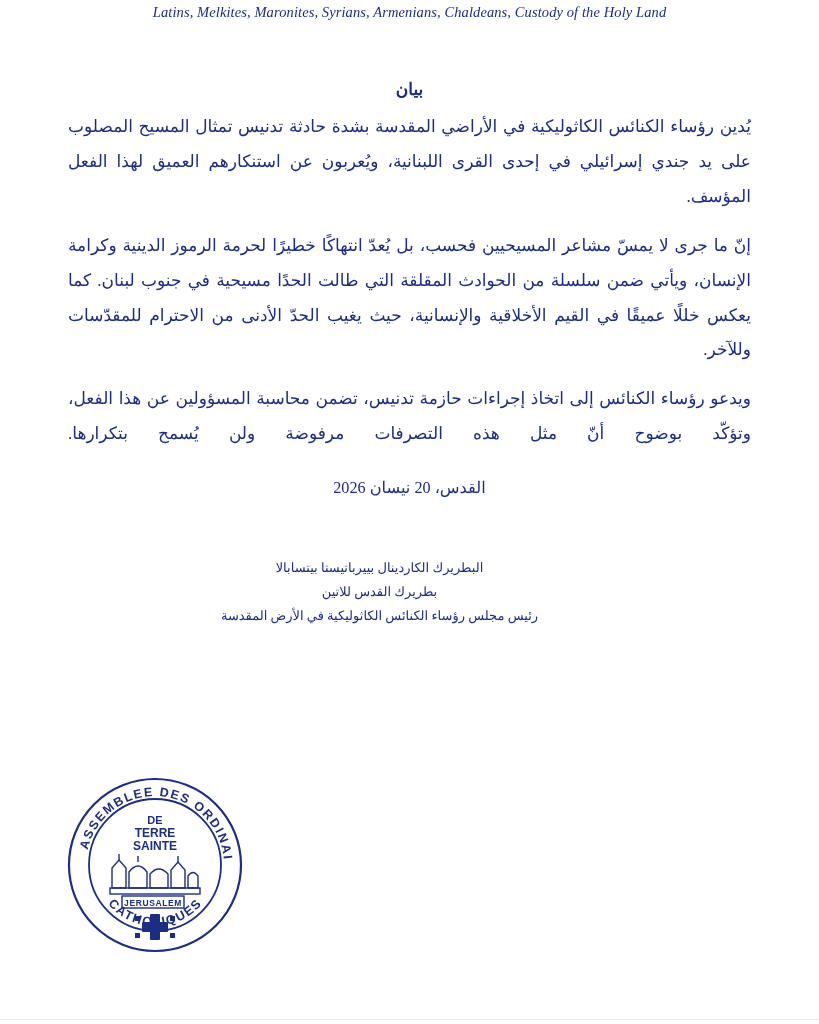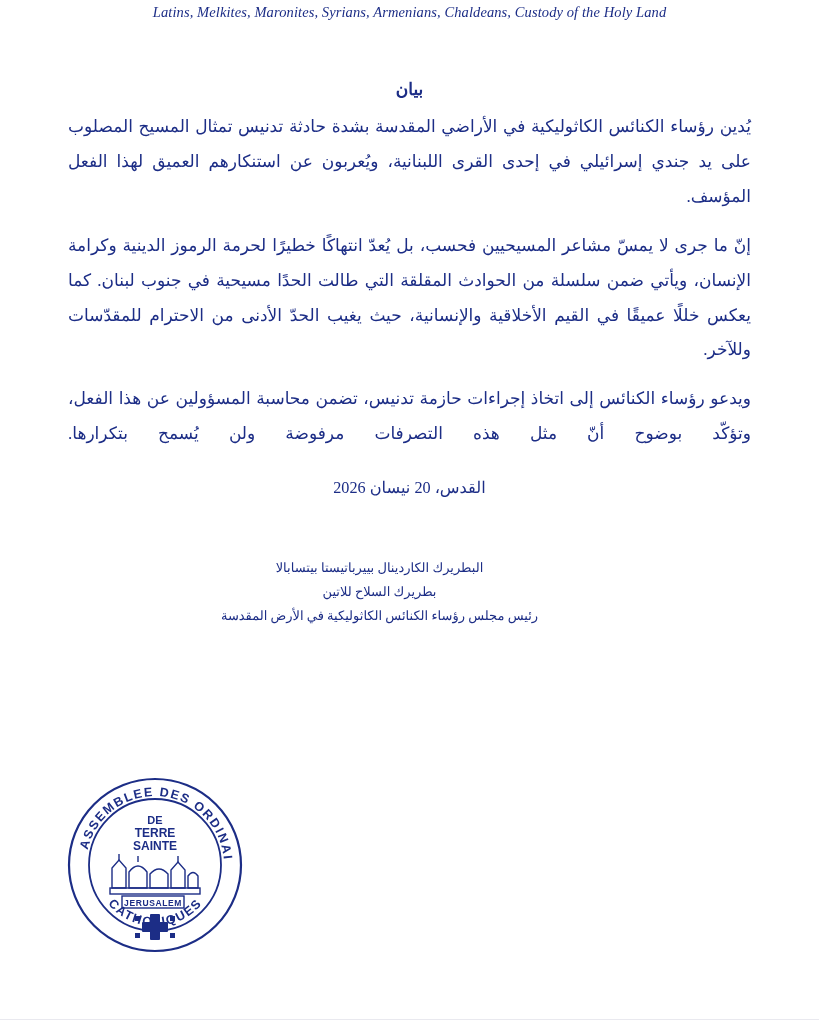--- a/index.html
+++ b/index.html
@@ -125,21 +125,21 @@
   <div class="body-rtl">
     <p class="para justify-both">يُدين رؤساء الكنائس الكاثوليكية في الأراضي المقدسة بشدة حادثة تدنيس تمثال المسيح المصلوب على يد جندي إسرائيلي في إحدى القرى اللبنانية، ويُعربون عن استنكارهم العميق لهذا الفعل المؤسف.</p>
     <p class="para justify-both">إنّ ما جرى لا يمسّ مشاعر المسيحيين فحسب، بل يُعدّ انتهاكًا خطيرًا لحرمة الرموز الدينية وكرامة الإنسان، ويأتي ضمن سلسلة من الحوادث المقلقة التي طالت الحدًا مسيحية في جنوب لبنان. كما يعكس خللًا عميقًا في القيم الأخلاقية والإنسانية، حيث يغيب الحدّ الأدنى من الاحترام للمقدّسات وللآخر.</p>
     <p class="para justify-both">ويدعو رؤساء الكنائس إلى اتخاذ إجراءات حازمة تدنيس، تضمن محاسبة المسؤولين عن هذا الفعل، وتؤكّد بوضوح أنّ مثل هذه التصرفات مرفوضة ولن يُسمح بتكرارها.</p>
   </div>
 
   <div class="date-line">القدس، 20 نيسان 2026</div>
 
   <div class="signature-block">
     <div>البطريرك الكاردينال بييرباتيستا بيتسابالا</div>
-    <div>بطريرك السلاح للاتين</div>
+    <div>بطريرك القدس للاتين</div>
     <div>رئيس مجلس رؤساء الكنائس الكاثوليكية في الأرض المقدسة</div>
   </div>
 
   <div class="seal">
     <svg width="178" height="178" viewBox="0 0 178 178" aria-hidden="true">
       <defs>
         <path id="sealArcTop" d="M 20,89 A 69,69 0 1 1 158,89"></path>
         <path id="sealArcBottom" d="M 28,89 A 61,61 0 1 0 150,89"></path>
       </defs>
       <circle cx="89" cy="89" r="86" fill="none" stroke="#1c2d86" stroke-width="2.2"></circle>

